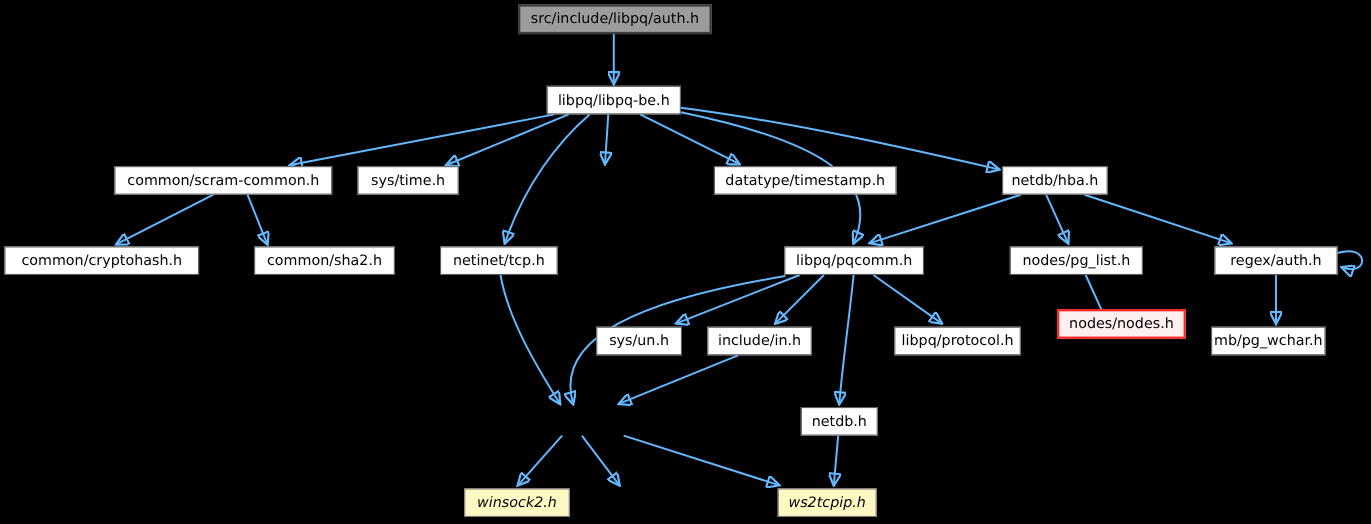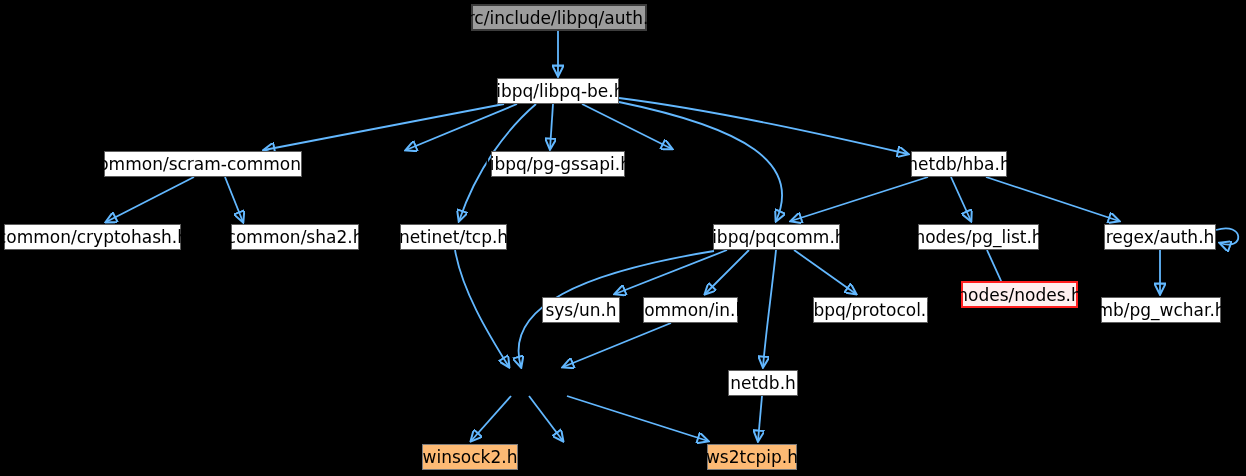--- a/index.html
+++ b/index.html
@@ -29,35 +29,36 @@
   }
   .node {
     position: absolute;
     box-sizing: border-box;
     display: flex;
     align-items: center;
     justify-content: center;
     background: #ffffff;
     border: 1.5px solid #5e5e5e;
     color: #000000;
-    font-size: 17px;
+    font-size: 13px;
     white-space: nowrap;
     cursor: pointer;
   }
   .node.root {
     background: #9c9c9c;
     border: 2px solid #3c3c3c;
   }
   .node.truncated {
     background: #fff0f0;
     border: 2px solid #ff2020;
   }
   .node.gray {
-    background: #fdba74;
+    background: #fef9c3;
     border: 1.5px solid #7a7a7a;
+    font-style: italic;
   }
 </style>
 </head>
 <body>
 
 <div id="canvas">
 
   <svg id="edges" viewBox="0 0 1246 476" xmlns="http://www.w3.org/2000/svg">
     <defs>
       <marker id="arrow" viewBox="0 0 10 10" refX="9.3" refY="5" markerWidth="7.5" markerHeight="6.2" orient="auto-start-reverse">
@@ -90,34 +91,35 @@
     <path marker-end="url(#arrow)" d="M511 396 L471 441"></path>
     <path marker-end="url(#arrow)" d="M529 396 L563 441"></path>
     <path marker-end="url(#arrow)" d="M567 396 L708 441"></path>
     <path marker-end="url(#arrow)" d="M762 396 L758 441"></path>
   </svg>
 
   <div class="node root" style="left:471px; top:4px;   width:176px; height:27px;">src/include/libpq/auth.h</div>
   <div class="node" style="left:497px; top:78px;  width:122px; height:26px;">libpq/libpq-be.h</div>
 
   <div class="node" style="left:104px; top:151px; width:198px; height:26px;">common/scram-common.h</div>
-  <div class="node" style="left:491px; top:151px; width:134px; height:26px;">libpq/pg-gssapi.h</div>
+  <div class="node" style="left:325px; top:151px; width:92px;  height:26px;">sys/time.h</div>
+  <div class="node" style="left:649px; top:151px; width:166px; height:26px;">datatype/timestamp.h</div>
   <div class="node" style="left:911px; top:151px; width:96px;  height:26px;">netdb/hba.h</div>
 
   <div class="node" style="left:4px;   top:224px; width:177px; height:26px;">common/cryptohash.h</div>
   <div class="node" style="left:195px; top:224px; width:128px; height:26px;margin-left:36px;">common/sha2.h</div>
   <div class="node" style="left:400px; top:224px; width:107px; height:26px;">netinet/tcp.h</div>
   <div class="node" style="left:713px; top:224px; width:127px; height:26px;">libpq/pqcomm.h</div>
   <div class="node" style="left:918px; top:224px; width:121px; height:26px;">nodes/pg_list.h</div>
   <div class="node" style="left:1104px;top:224px; width:112px; height:26px;">regex/auth.h</div>
 
   <div class="node" style="left:542px; top:297px; width:78px;  height:26px;">sys/un.h</div>
-  <div class="node" style="left:643px; top:297px; width:95px;  height:26px;">common/in.h</div>
+  <div class="node" style="left:643px; top:297px; width:95px;  height:26px;">include/in.h</div>
   <div class="node" style="left:813px; top:297px; width:115px; height:26px;">libpq/protocol.h</div>
   <div class="node truncated" style="left:961px; top:281px; width:117px; height:27px;">nodes/nodes.h</div>
-  <div class="node" style="left:1101px;top:297px; width:120px; height:26px;text-align:right;">mb/pg_wchar.h</div>
+  <div class="node" style="left:1101px;top:297px; width:104px; height:26px;text-align:right;">mb/pg_wchar.h</div>
 
   <div class="node" style="left:728px; top:370px; width:70px;  height:26px;">netdb.h</div>
 
   <div class="node gray" style="left:422px; top:444px; width:96px;  height:26px;">winsock2.h</div>
   <div class="node gray" style="left:707px; top:444px; width:90px;  height:26px;">ws2tcpip.h</div>
 
 </div>
 
 </body></html>

